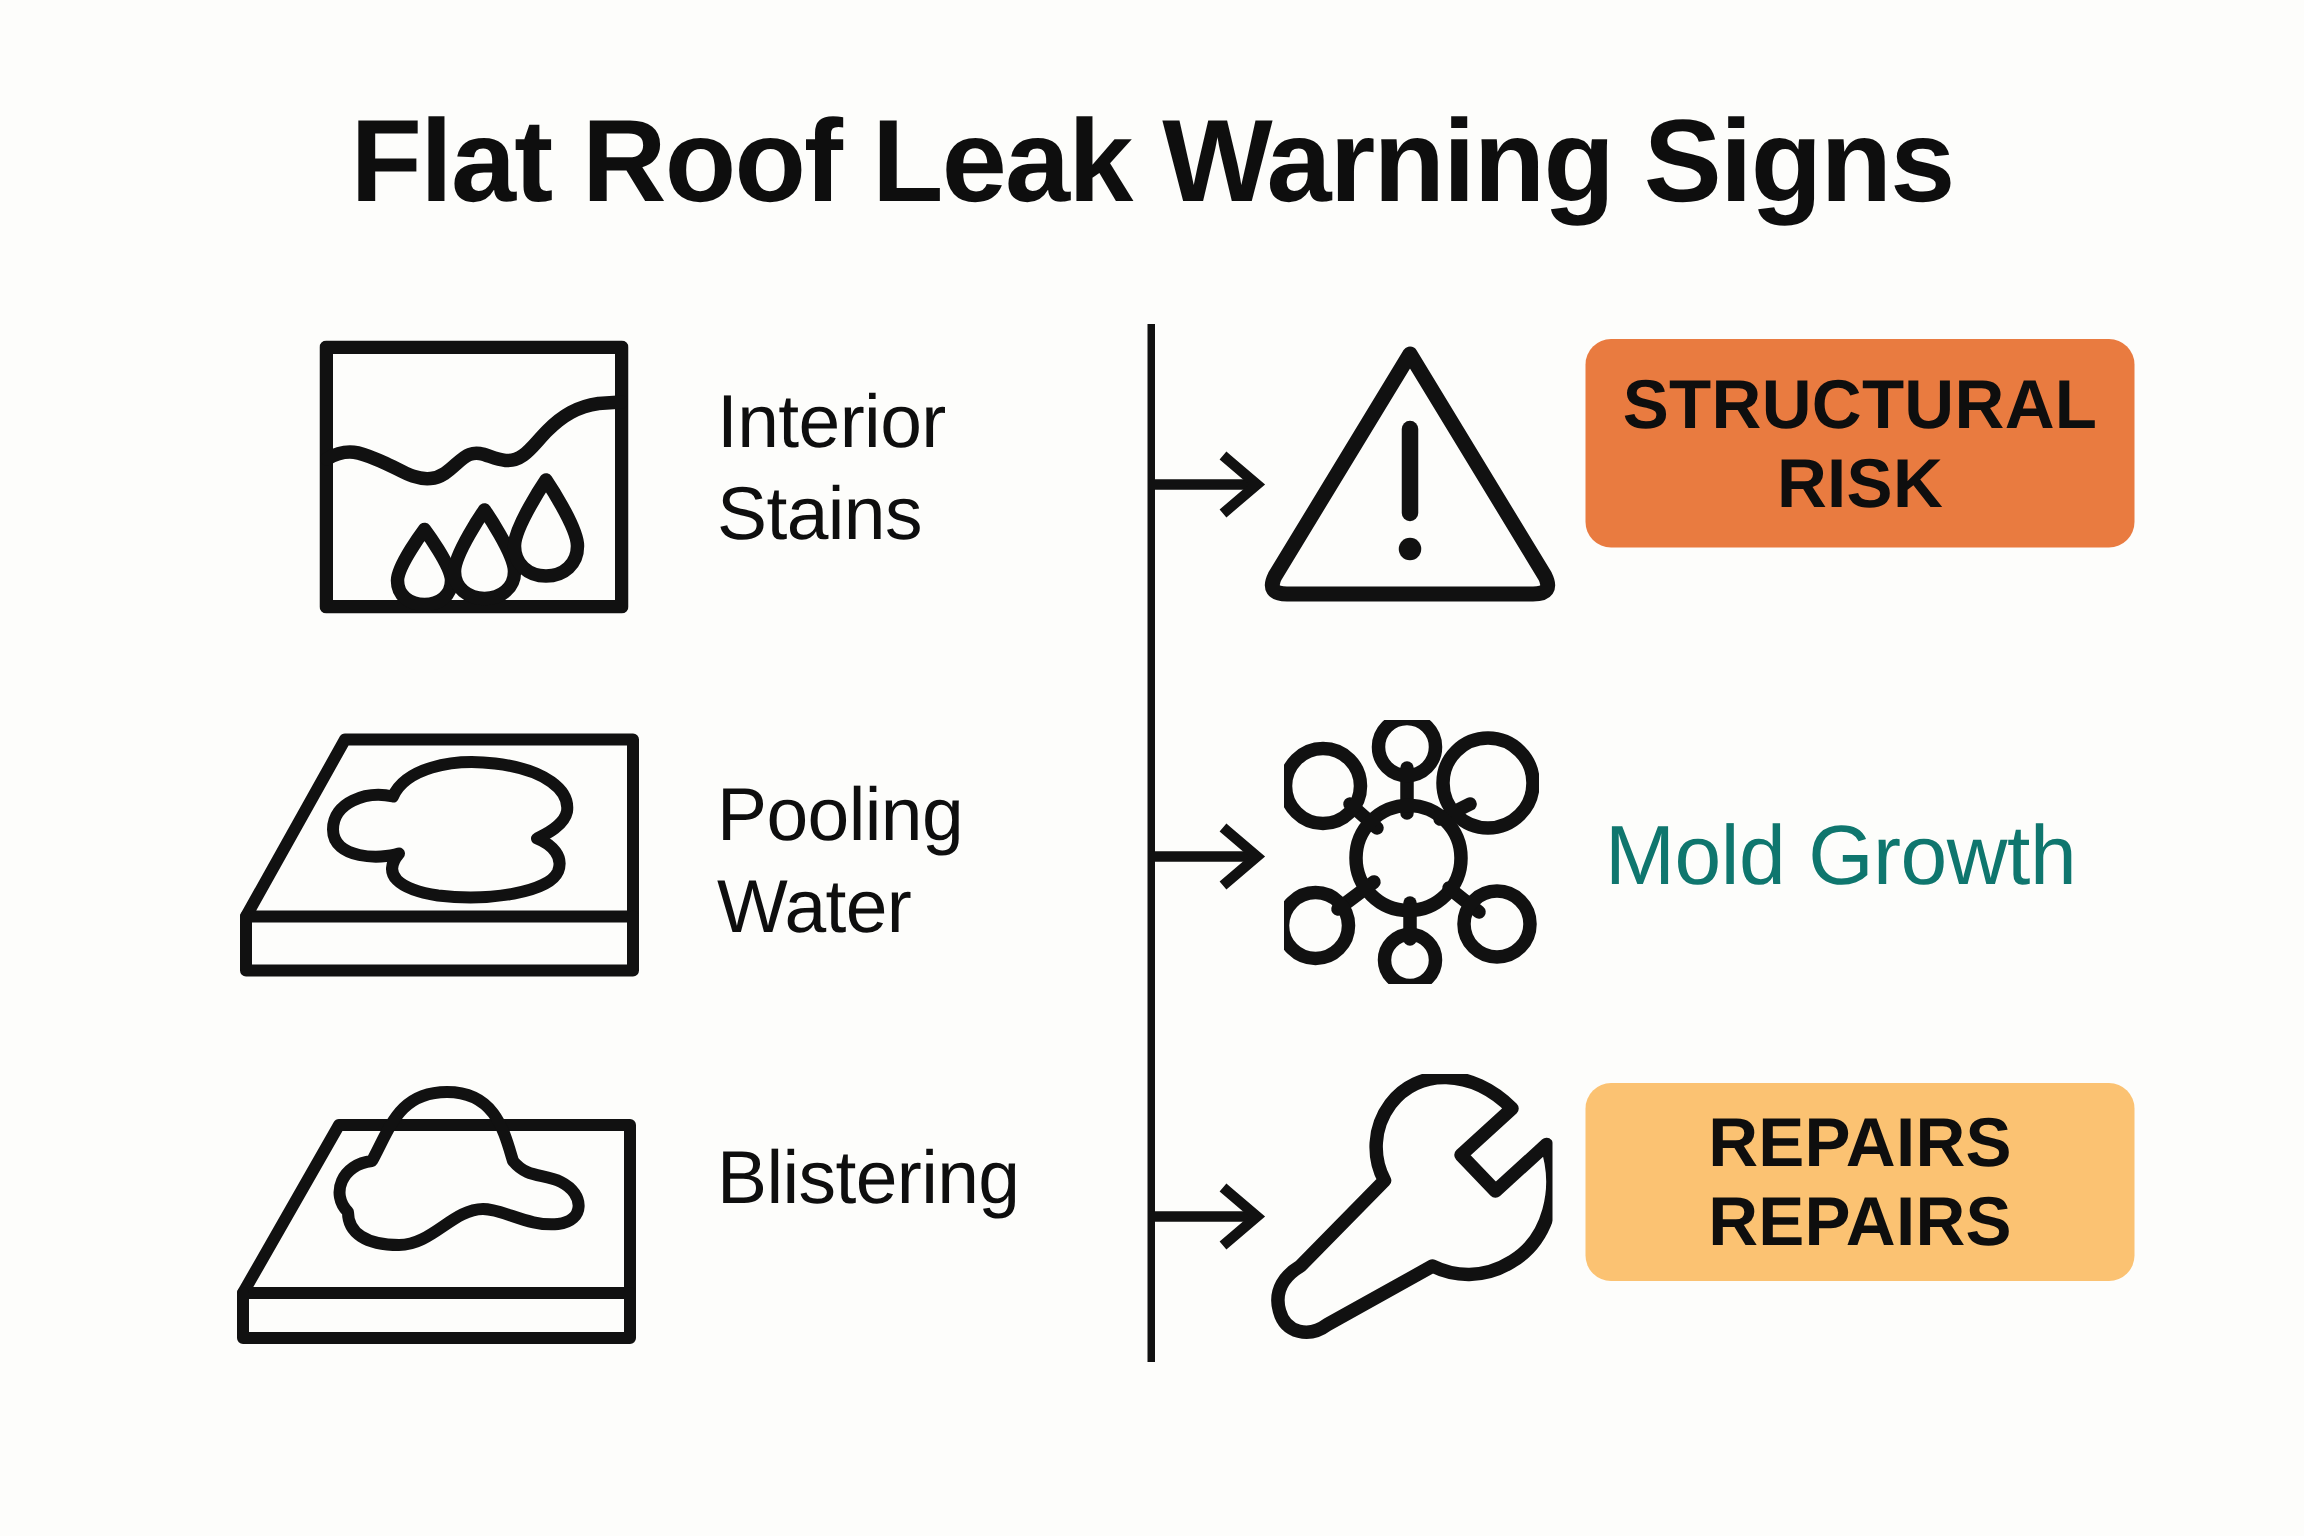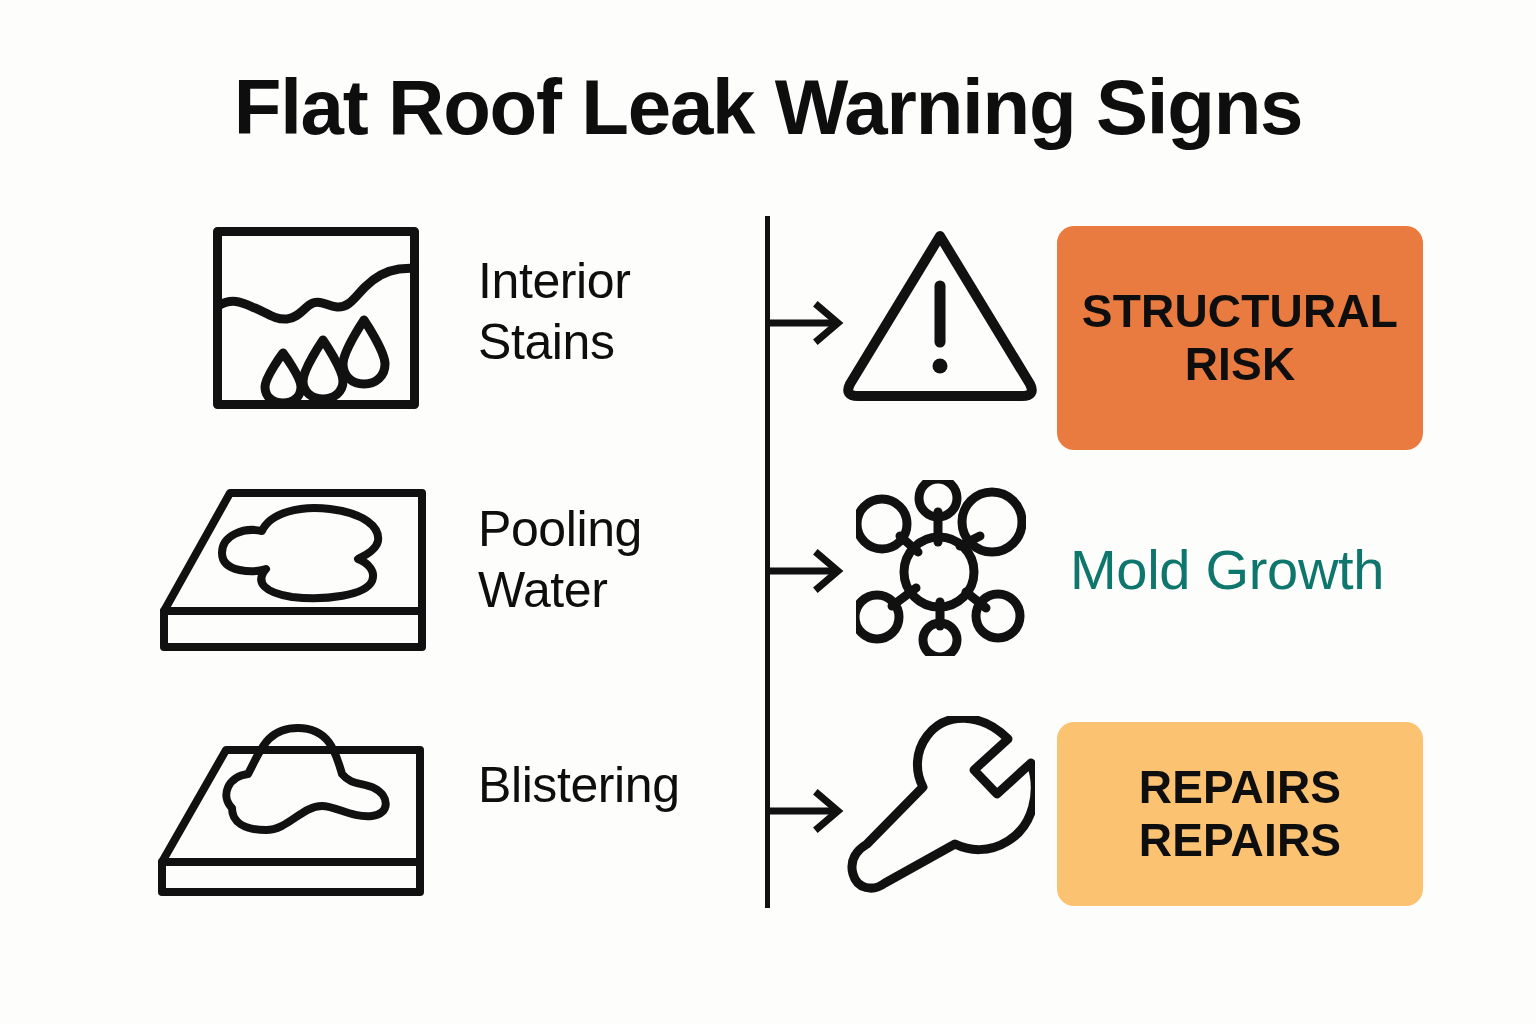--- a/index.html
+++ b/index.html
@@ -134,39 +134,39 @@
   </div>
 
   <div class="icon-box" style="left:840px; top:224px;">
     <svg width="200" height="180" viewBox="0 0 200 180" fill="none" stroke="#111111" stroke-width="10" stroke-linecap="round" stroke-linejoin="round">
       <path d="M100 12 L 190 160 Q 196 172, 182 172 L 18 172 Q 4 172, 10 160 Z" fill="none"></path>
       <line x1="100" y1="62" x2="100" y2="118" stroke-width="11"></line>
       <circle cx="100" cy="142" r="7.5" fill="#111111" stroke="none"></circle>
     </svg>
   </div>
 
-  <div class="badge" style="left: 1057px; top: 226px; width: 366px; height: 224px; background: rgb(233, 123, 64);">
+  <div class="badge" style="left: 1057px; top: 226px; width: 366px; height: 139px; background: rgb(233, 123, 64);">
     <div class="badge-text">
       <div>STRUCTURAL</div>
       <div>RISK</div>
     </div>
   </div>
 
   <div class="icon-box" style="left:158px; top:487px;">
     <svg width="270" height="168" viewBox="0 0 270 168" fill="none" stroke="#111111" stroke-width="8" stroke-linecap="round" stroke-linejoin="round">
       <path d="M72 6 L 264 6 L 264 124 L 6 124 Z" fill="none"></path>
       <path d="M6 124 L 6 160 L 264 160 L 264 124" fill="none"></path>
       <path d="M108 82 C 96 86, 64 86, 64 66 C 64 48, 86 40, 104 44
                C 112 26, 142 18, 172 22 C 206 26, 222 40, 220 54
                C 218 64, 204 70, 200 72 C 210 76, 218 84, 214 94
                C 208 108, 168 114, 134 110 C 108 106, 96 96, 108 82 Z" fill="none"></path>
     </svg>
   </div>
 
-  <div class="left-label" style="left:478px; top:499px;">
+  <div class="left-label" style="left:478px; top:513px;">
     <div>Pooling</div>
     <div>Water</div>
   </div>
 
   <div class="arrow" style="left:766px; top:548px;">
     <svg width="80" height="46" viewBox="0 0 80 46" fill="none" stroke="#111111" stroke-width="7" stroke-linecap="square" stroke-linejoin="miter">
       <line x1="0" y1="23" x2="68" y2="23"></line>
       <polyline points="52,6 72,23 52,40" fill="none"></polyline>
     </svg>
   </div>
@@ -218,21 +218,21 @@
 
   <div class="icon-box" style="left:845px; top:716px;">
     <svg width="190" height="188" viewBox="0 0 190 188" fill="none" stroke="#111111" stroke-width="9" stroke-linecap="round" stroke-linejoin="round">
       <path d="M163 23 L 129 54 L 152 78 L 186 47
                C 196 76, 188 110, 163 125 C 144 137, 124 135, 110 128
                L 40 167 C 28 176, 12 173, 8 158 C 4 144, 12 134, 22 128
                L 78 71 C 70 56, 70 36, 82 20 C 100 -4, 136 -4, 163 23 Z" fill="none"></path>
     </svg>
   </div>
 
-  <div class="badge" style="left: 1057px; top: 722px; width: 366px; height: 184px; background: rgb(251, 194, 114);">
+  <div class="badge" style="left: 1057px; top: 722px; width: 366px; height: 132px; background: rgb(251, 194, 114);">
     <div class="badge-text">
       <div>REPAIRS</div>
       <div>REPAIRS</div>
     </div>
   </div>
 
   <div class="divider"></div>
 
 </div>
 

